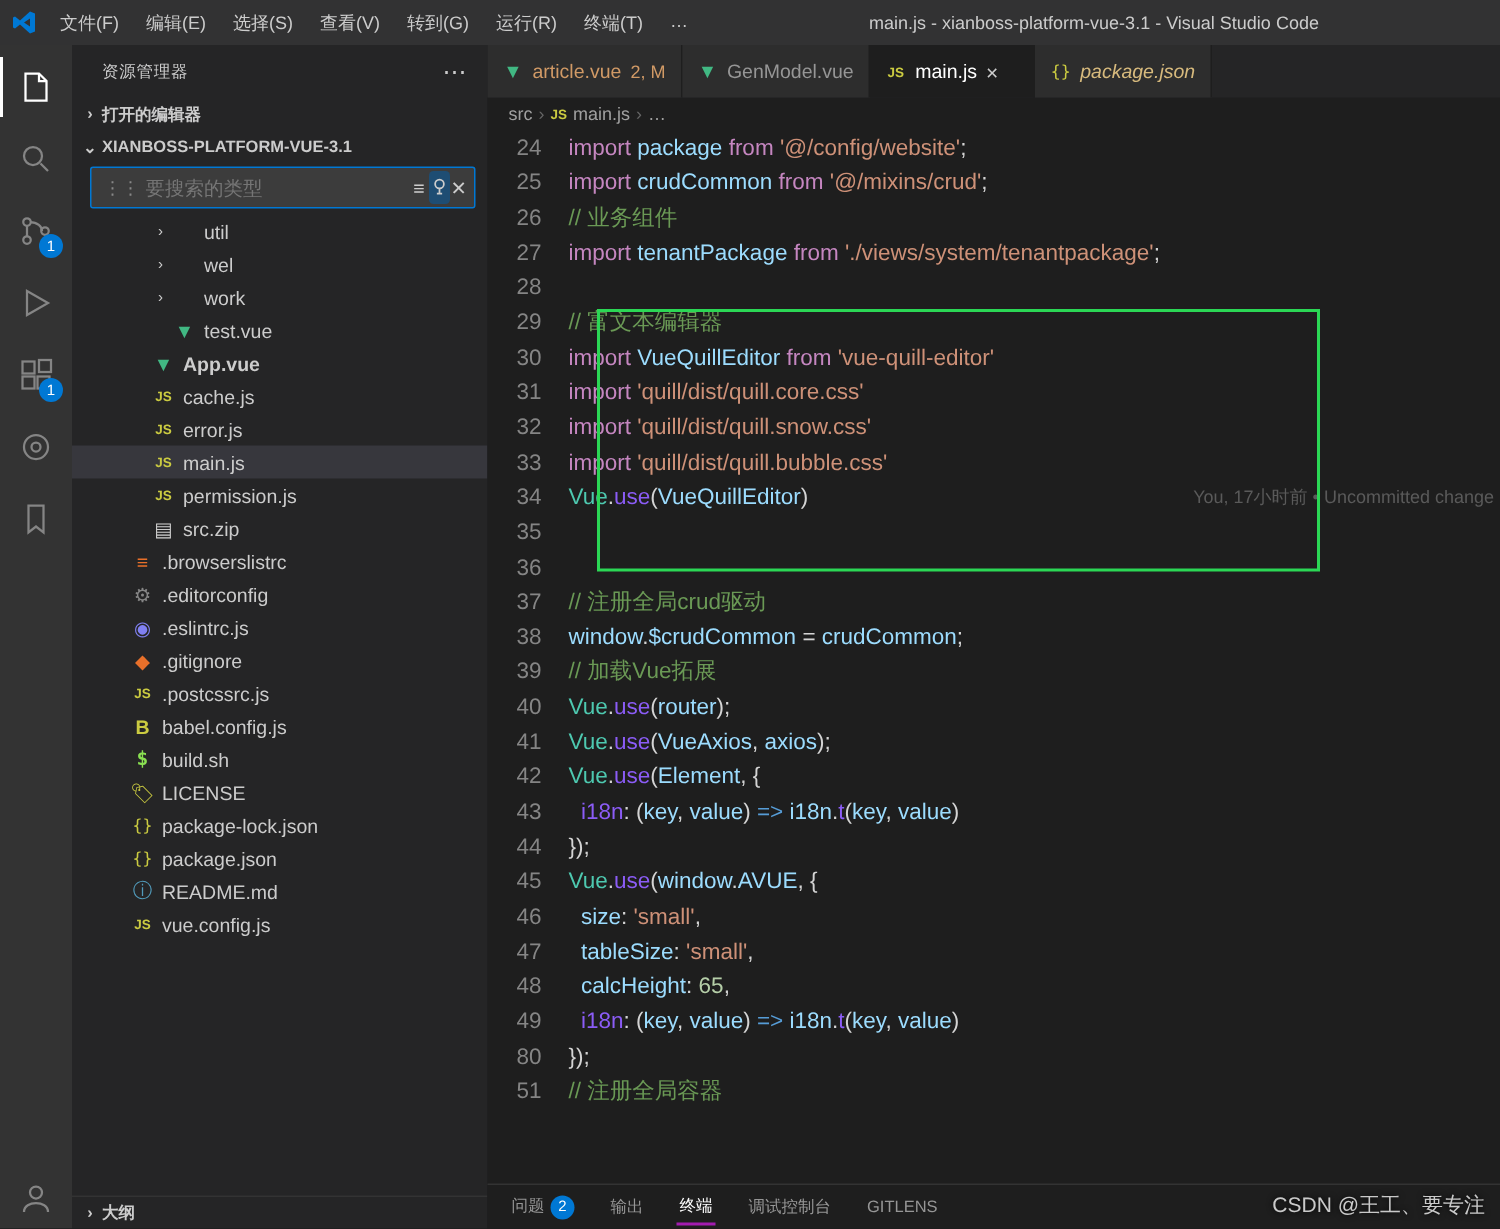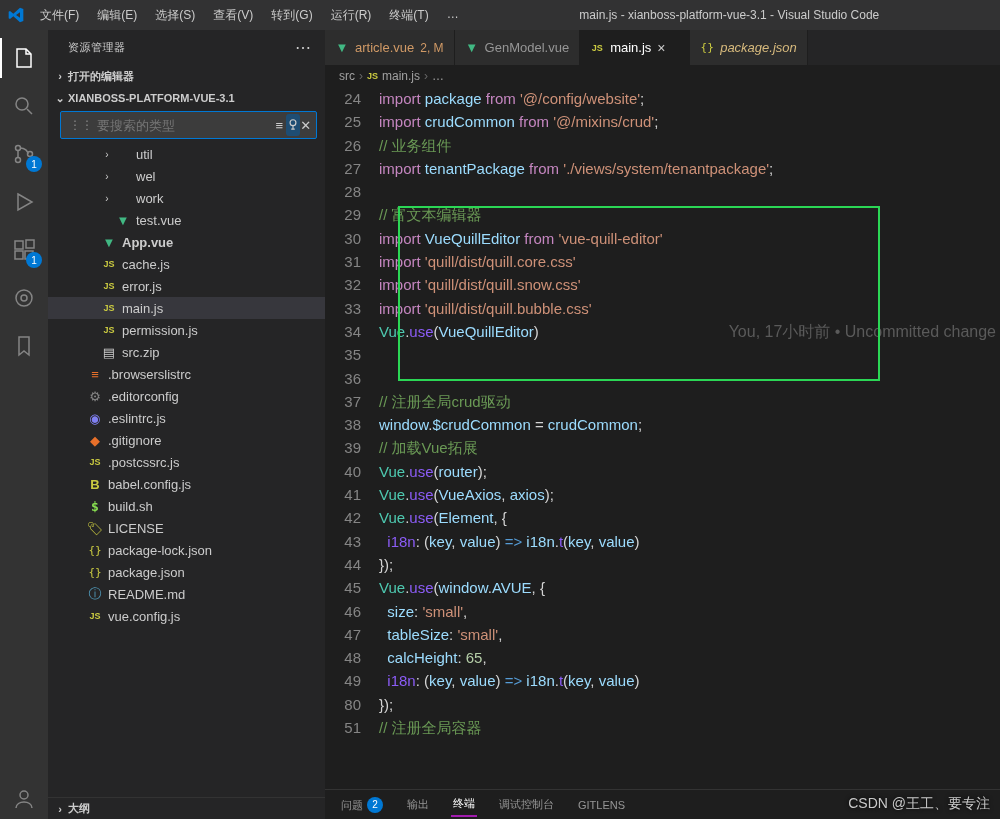--- a/index.html
+++ b/index.html
@@ -87,21 +87,21 @@
 .kw2 { color:#569cd6; }     
 .var { color:#9cdcfe; }     
 .str { color:#ce9178;margin-top:32px; }     
 .cmt { color:#6a9955; }     
 .fn  { color:#8b5cf6; }     
 .cls { color:#4ec9b0; }     
 .num { color:#b5cea8; }     
 .op  { color:#d4d4d4; }     
 .prop{ color:#9cdcfe; }
 
-.blame { color:#5a5a5a; font-size:16px; position:absolute; right:4px; }
+.blame { color:#5a5a5a; font-size:12px; position:absolute; right:4px; }
 
 
 .panel { height:30px; background:#1e1e1e; border-top:1px solid #333; display:flex; align-items:center; padding-left:14px; gap:20px; font-size:11px; }
 .panel span { color:#969696; cursor:pointer; padding:4px 2px; }
 .panel span.active { color:#ffffff; border-bottom:2px solid #a21caf; }
 .panel .pbadge { background:#0078d4; color:#fff; border-radius:8px; min-width:16px; height:16px; display:inline-flex; align-items:center; justify-content:center; font-size:10px; margin-left:4px; padding:0 4px; }
 
 
 .watermark { position:absolute; right:10px; bottom:6px; color:#c9c9c9; font-size:14px; font-family:"Microsoft YaHei",sans-serif; text-shadow:0 0 4px #000; }
 </style>

